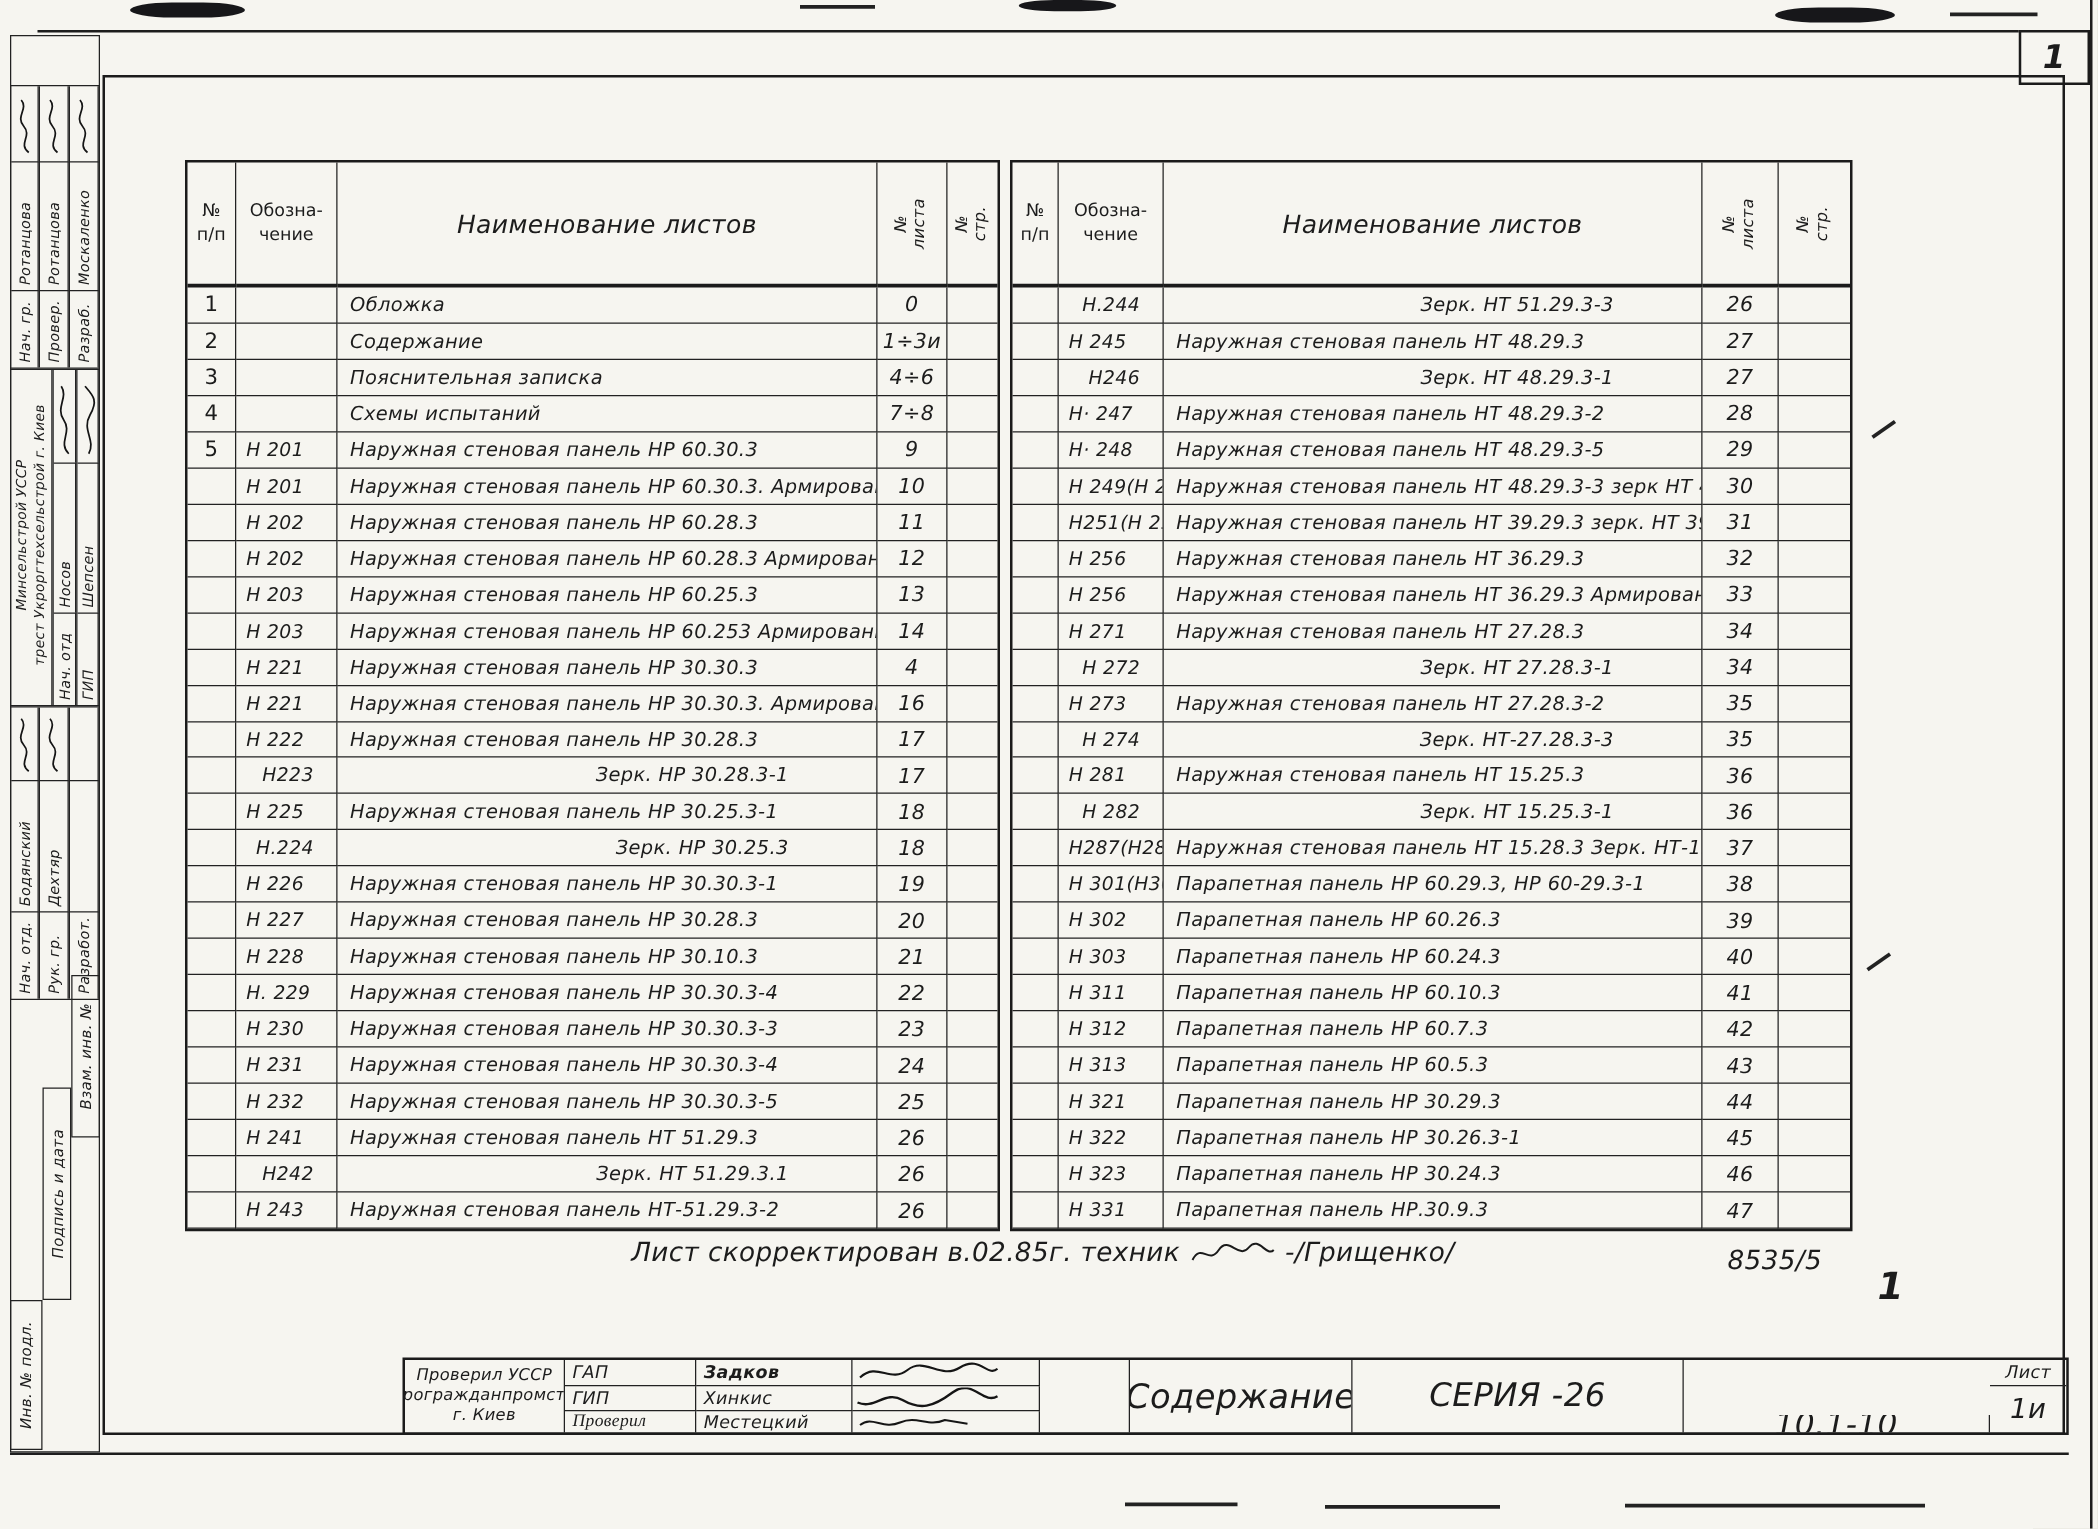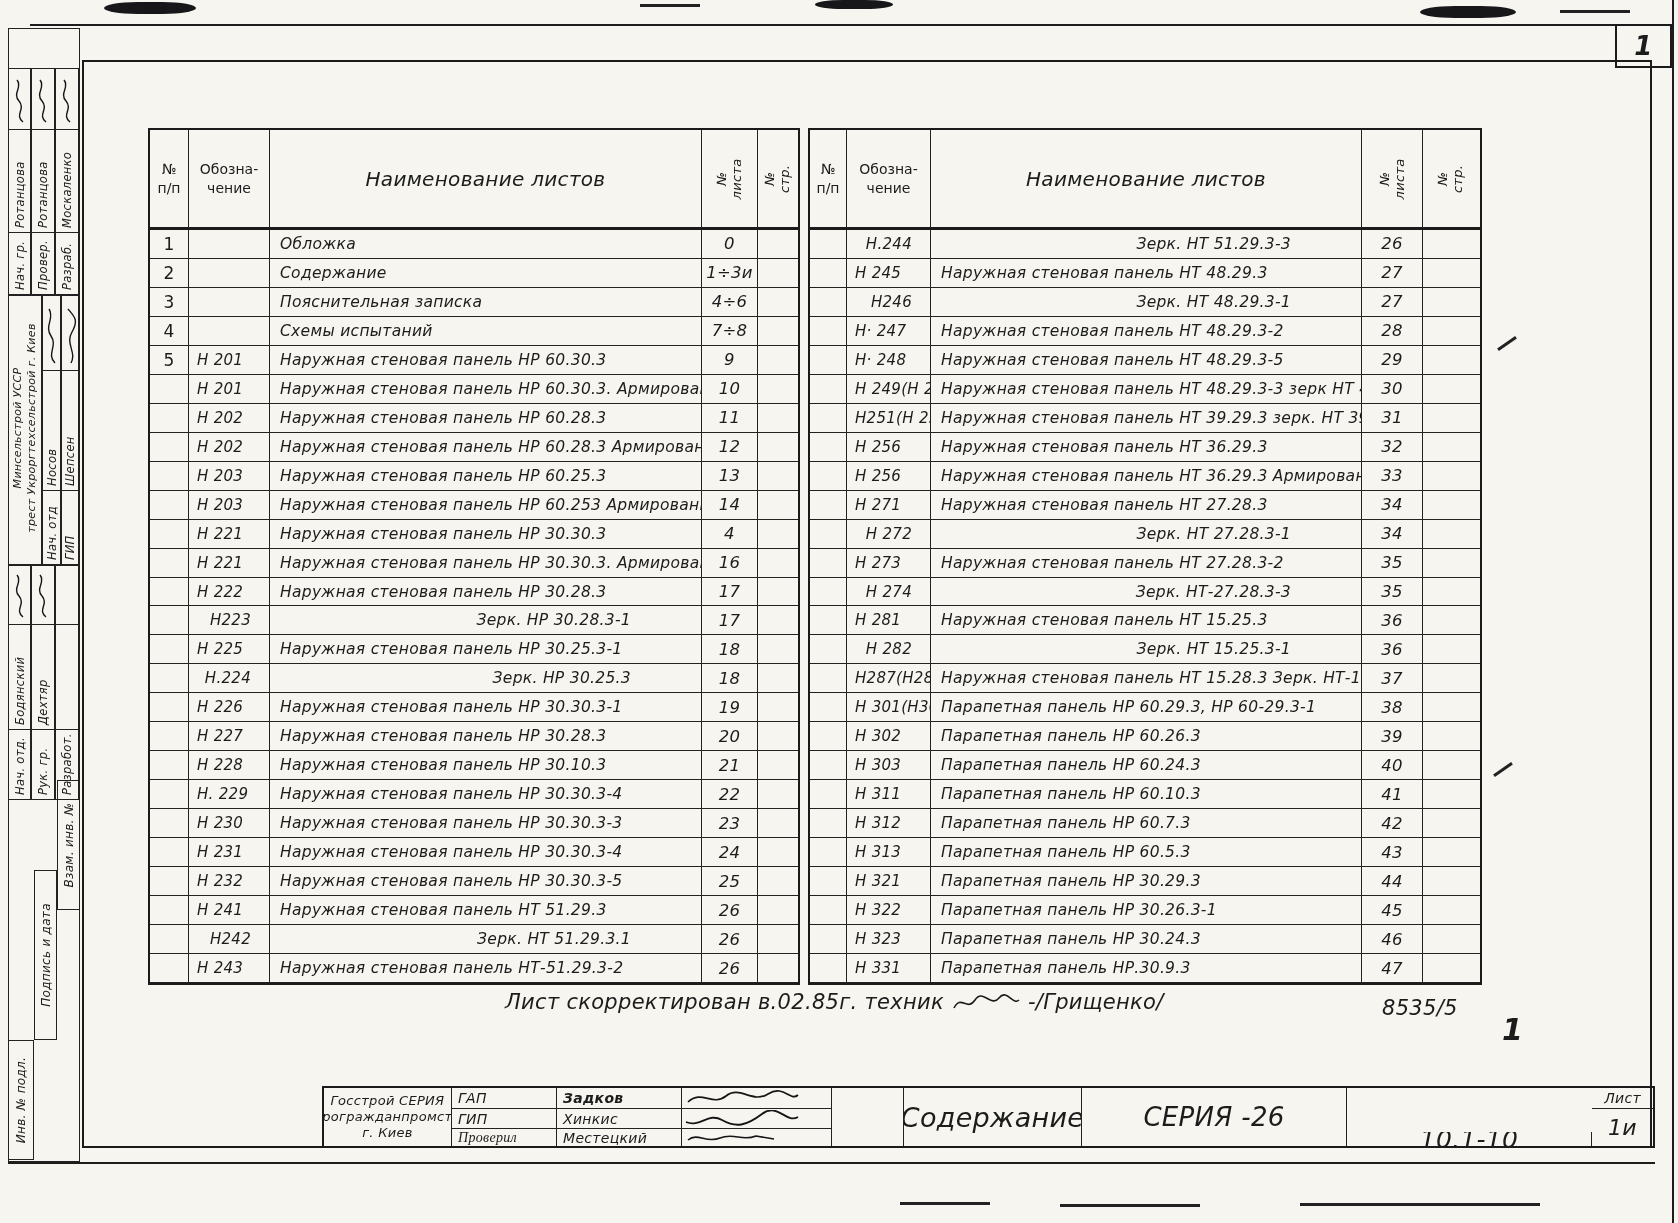--- a/index.html
+++ b/index.html
@@ -384,21 +384,21 @@
   <svg class="sig" width="70" height="22" viewBox="0 0 70 22" style="display:inline-block;vertical-align:middle;">
       <path d="M3 16 C10 2,16 20,24 8 S40 16,48 6 S62 14,68 8" fill="none" stroke="#1a1a1a" stroke-width="1.6"></path>
     </svg>
   <span>-/Грищенко/</span>
 </div>
 <div class="abs order-no hw">8535/5</div>
 <div class="abs margin-one hw">1</div>
 
 <div class="tblock">
   <div class="tb span3 org-cell hw">
-    <span>Госстрой СЕРИЯ</span>
+    <span>Проверил УССР</span>
     <span>Гипрогражданпромстрой</span>
     <span>г. Киев</span>
   </div>
   <div class="tb role-cell hw" style="grid-column:2;grid-row:1;">ГАП</div>
   <div class="tb nm-cell hw" style="grid-column:3;grid-row:1;font-weight:bold;">Задков</div>
   <div class="tb" style="grid-column:4;grid-row:1;">
     <svg class="sig" width="120" height="18" viewBox="0 0 120 18">
         <path d="M6 13 C20 0,30 18,44 7 S70 15,86 5 S108 13,116 6" fill="none" stroke="#151515" stroke-width="1.7"></path>
       </svg>
   </div>

